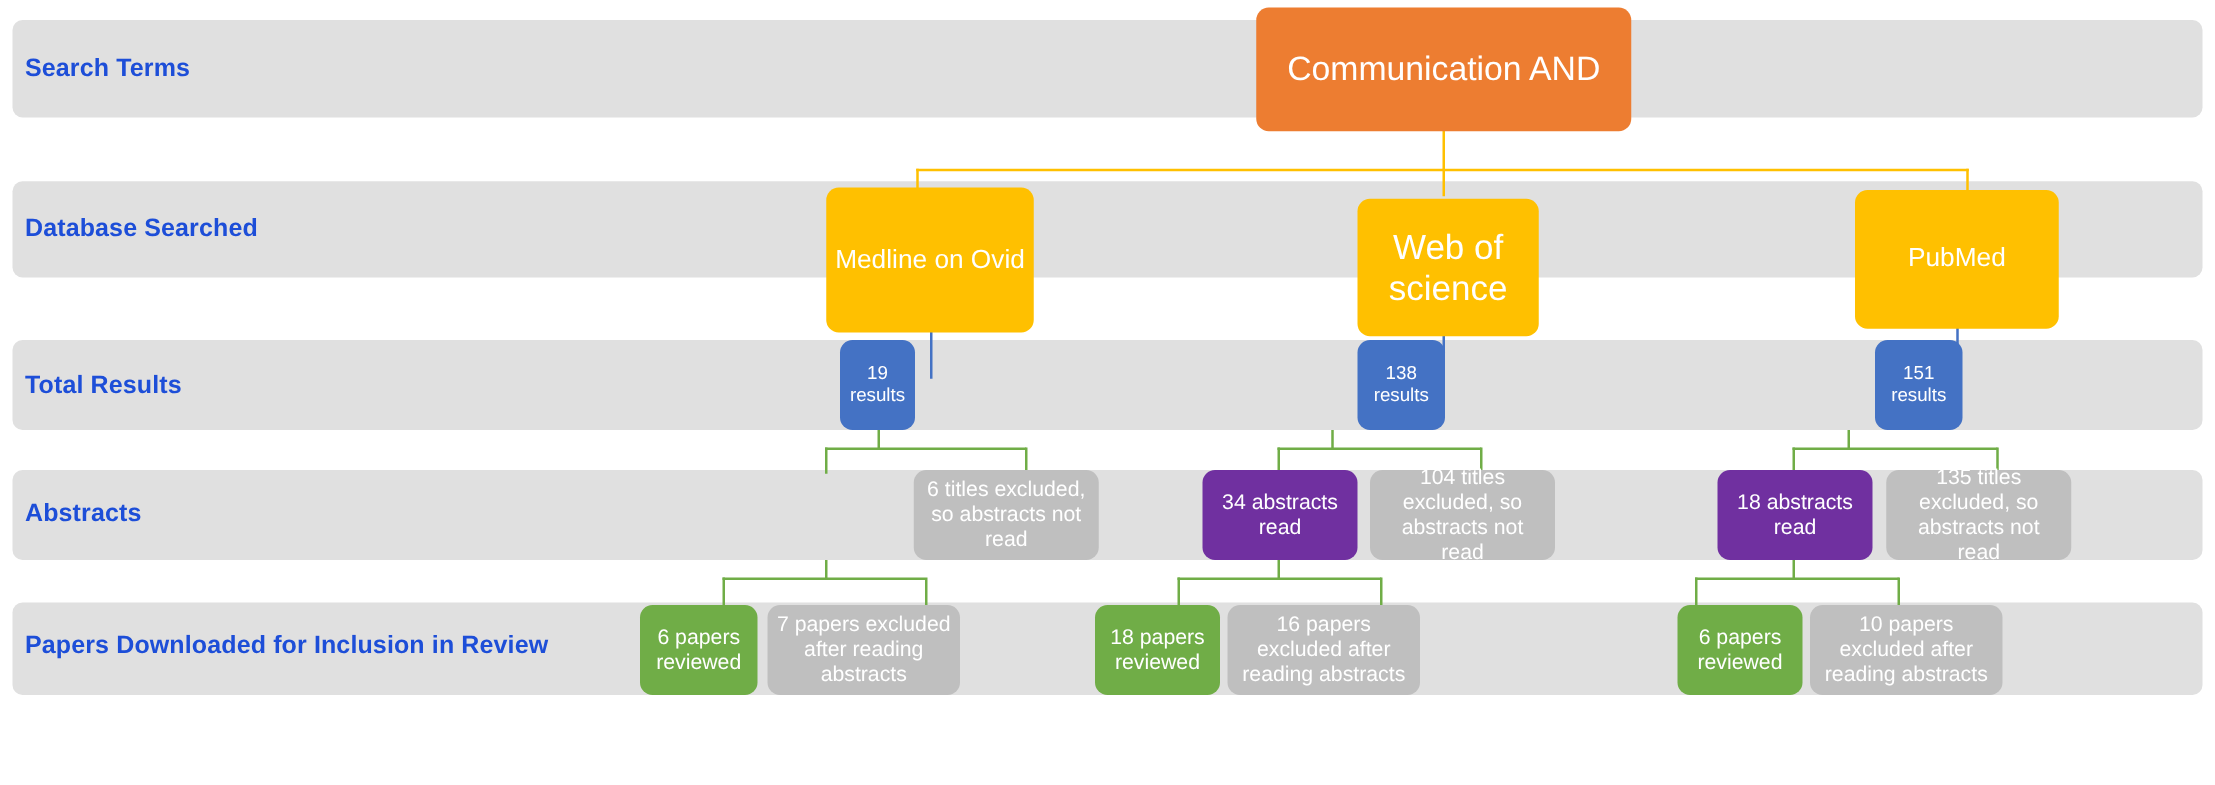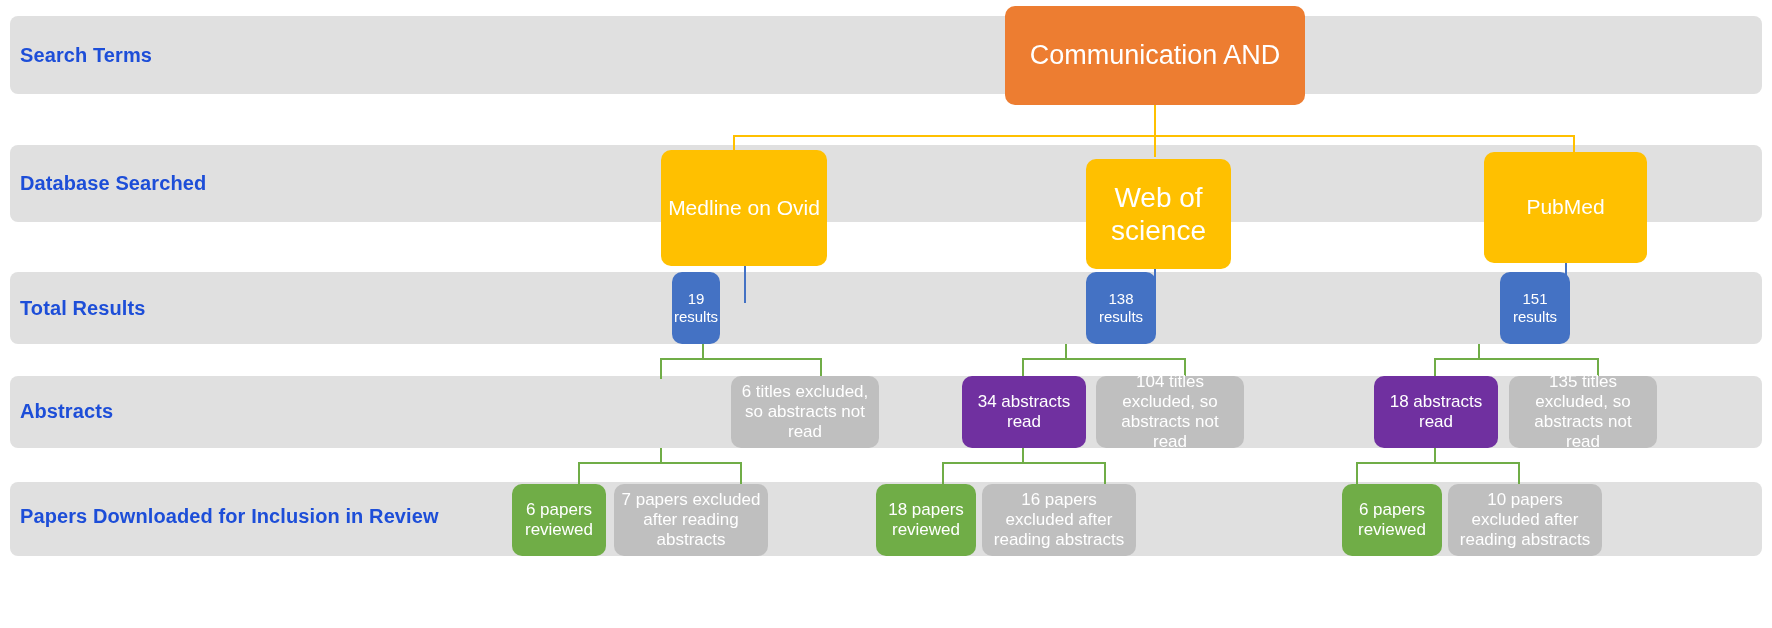--- a/index.html
+++ b/index.html
@@ -94,21 +94,21 @@
   <div class="node n-yellow" style="left:661px;top:150px;width:166px;height:116px;font-size:21px;">
     <span>Medline on Ovid</span>
   </div>
   <div class="node n-yellow" style="left:1071px;top:159px;width:145px;height:110px;font-size:28px;margin-left:15px;">
     <span>Web of science</span>
   </div>
   <div class="node n-yellow" style="left:1484px;top:152px;width:163px;height:111px;font-size:21px;">
     <span>PubMed</span>
   </div>
 
-  <div class="node n-blue" style="left:672px;top:272px;width:48px;height:72px;font-size:15px;">
+  <div class="node n-blue" style="left:672px;top:272px;width:60px;height:72px;font-size:15px;">
     <span>19 results</span>
   </div>
   <div class="node n-blue" style="left:1086px;top:272px;width:70px;height:72px;font-size:15px;align-items:center;">
     <span>138 results</span>
   </div>
   <div class="node n-blue" style="left:1500px;top:272px;width:70px;height:72px;font-size:15px;">
     <span>151 results</span>
   </div>
 
   <div class="node n-gray" style="left:731px;top:376px;width:148px;height:72px;font-size:17px;">

